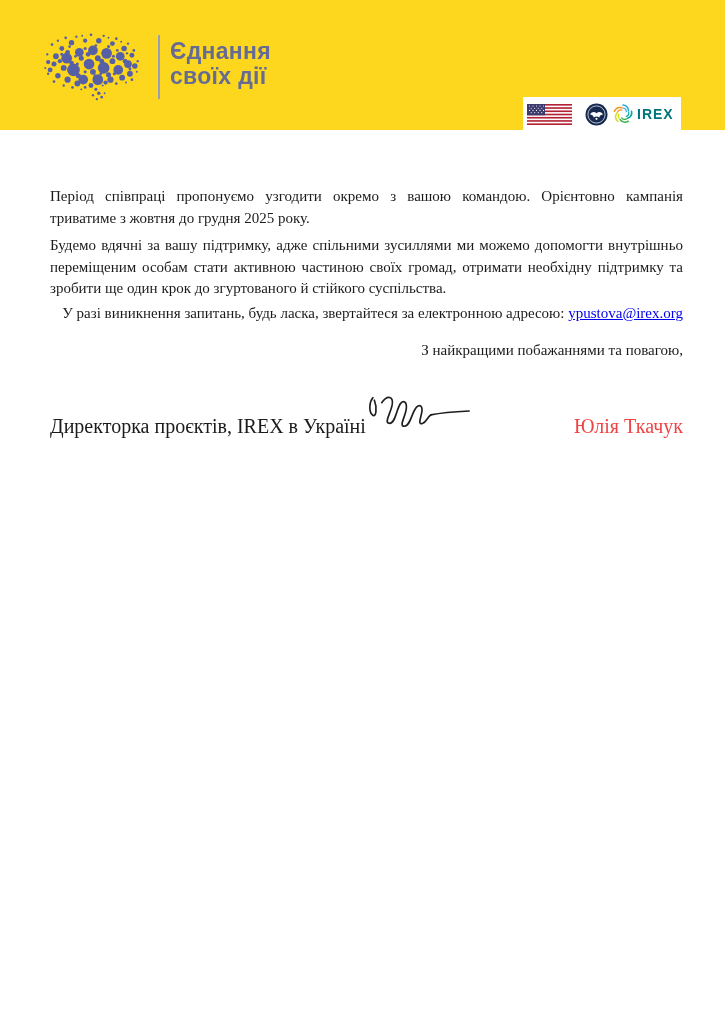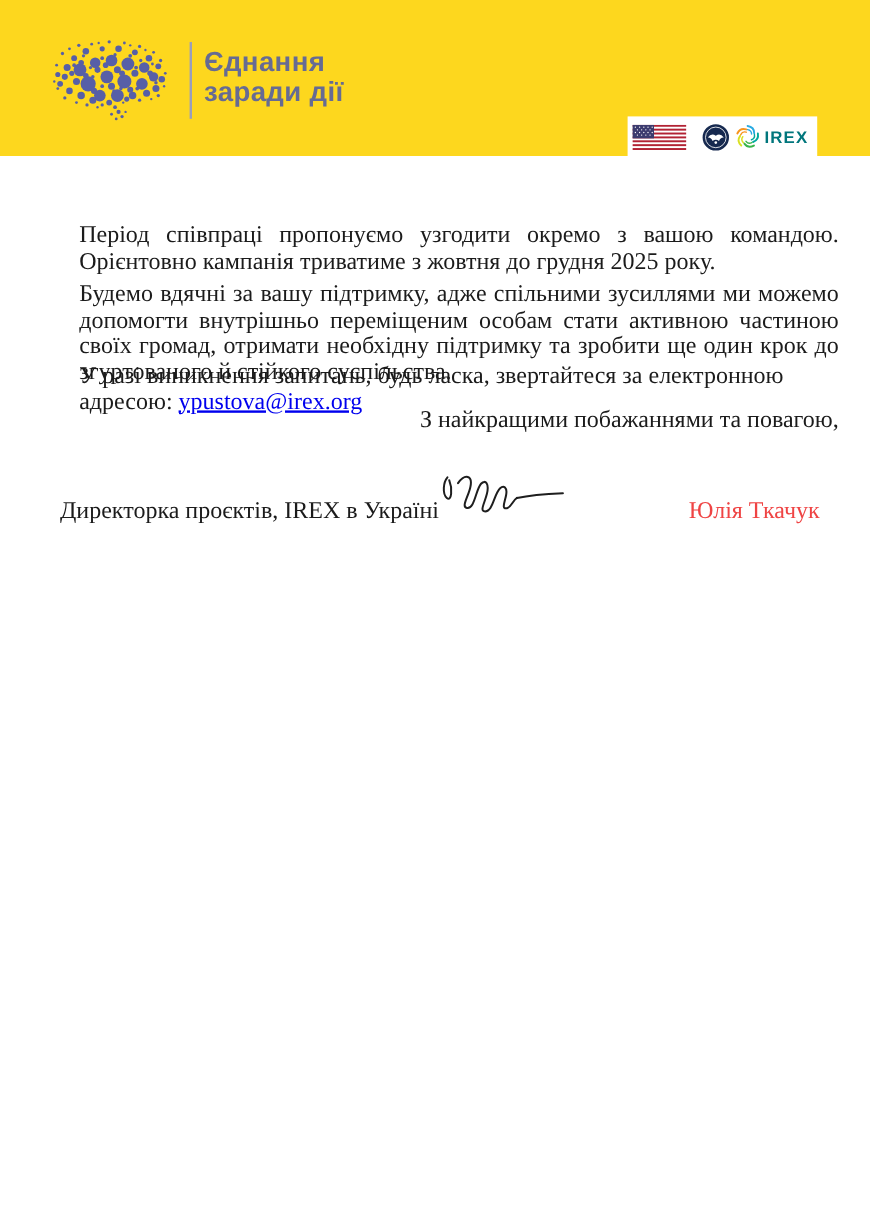--- a/index.html
+++ b/index.html
@@ -45,27 +45,26 @@
   .knot-svg { width: 22px; height: 22px; display: block; }
   .irex-wordmark {
     font-family: "Liberation Sans", sans-serif;
     font-weight: 700; font-size: 14px; letter-spacing: 1px;
     color: #00767C; margin-left: 3px;
   }
 
   
   .para {
     position: absolute; left: 50px; width: 633px;
-    font-size: 20px; line-height: 21.5px; color: #1b1b1b;
+    font-size: 15px; line-height: 21.5px; color: #1b1b1b;
     text-align: justify;
-    margin-left: 16px;
   }
   .para-1 { top: 186px; }
   .para-2 { top: 235px; }
-  .para-3 { top: 303px; text-align: left; }
+  .para-3 { top: 303px; text-align: right; }
   .para-4 { top: 340px; text-align: right; }
   .email-link { color: #0000EE; text-decoration: underline; cursor: pointer; }
 
   
   .sig-title {
     position: absolute; left: 50px; top: 415px;
     font-size: 20px; color: #1b1b1b; white-space: nowrap;
   }
   .signature-svg {
     position: absolute; left: 366px; top: 387px;
@@ -179,21 +178,21 @@
           <circle cx="20" cy="26" r="1.6"></circle>
             <circle cx="36" cy="36" r="1.5"></circle>
           <circle cx="60" cy="46" r="1.5"></circle>
             <circle cx="73" cy="28" r="1.6"></circle>
           <circle cx="90" cy="41" r="1.5"></circle>
         </g>
       </svg>
       <div class="brand-divider"></div>
       <div class="brand-text">
         <div>Єднання</div>
-        <div>заради дії</div>
+        <div>своїх дії</div>
       </div>
     </div>
 
     <div class="partners">
 
       <svg class="flag-svg" viewBox="0 0 45 21" xmlns="http://www.w3.org/2000/svg">
         <rect width="45" height="21" fill="#ffffff"></rect>
         <g fill="#B22234">
           <rect x="0" y="0" width="45" height="1.62"></rect>
           <rect x="0" y="3.23" width="45" height="1.62"></rect>

